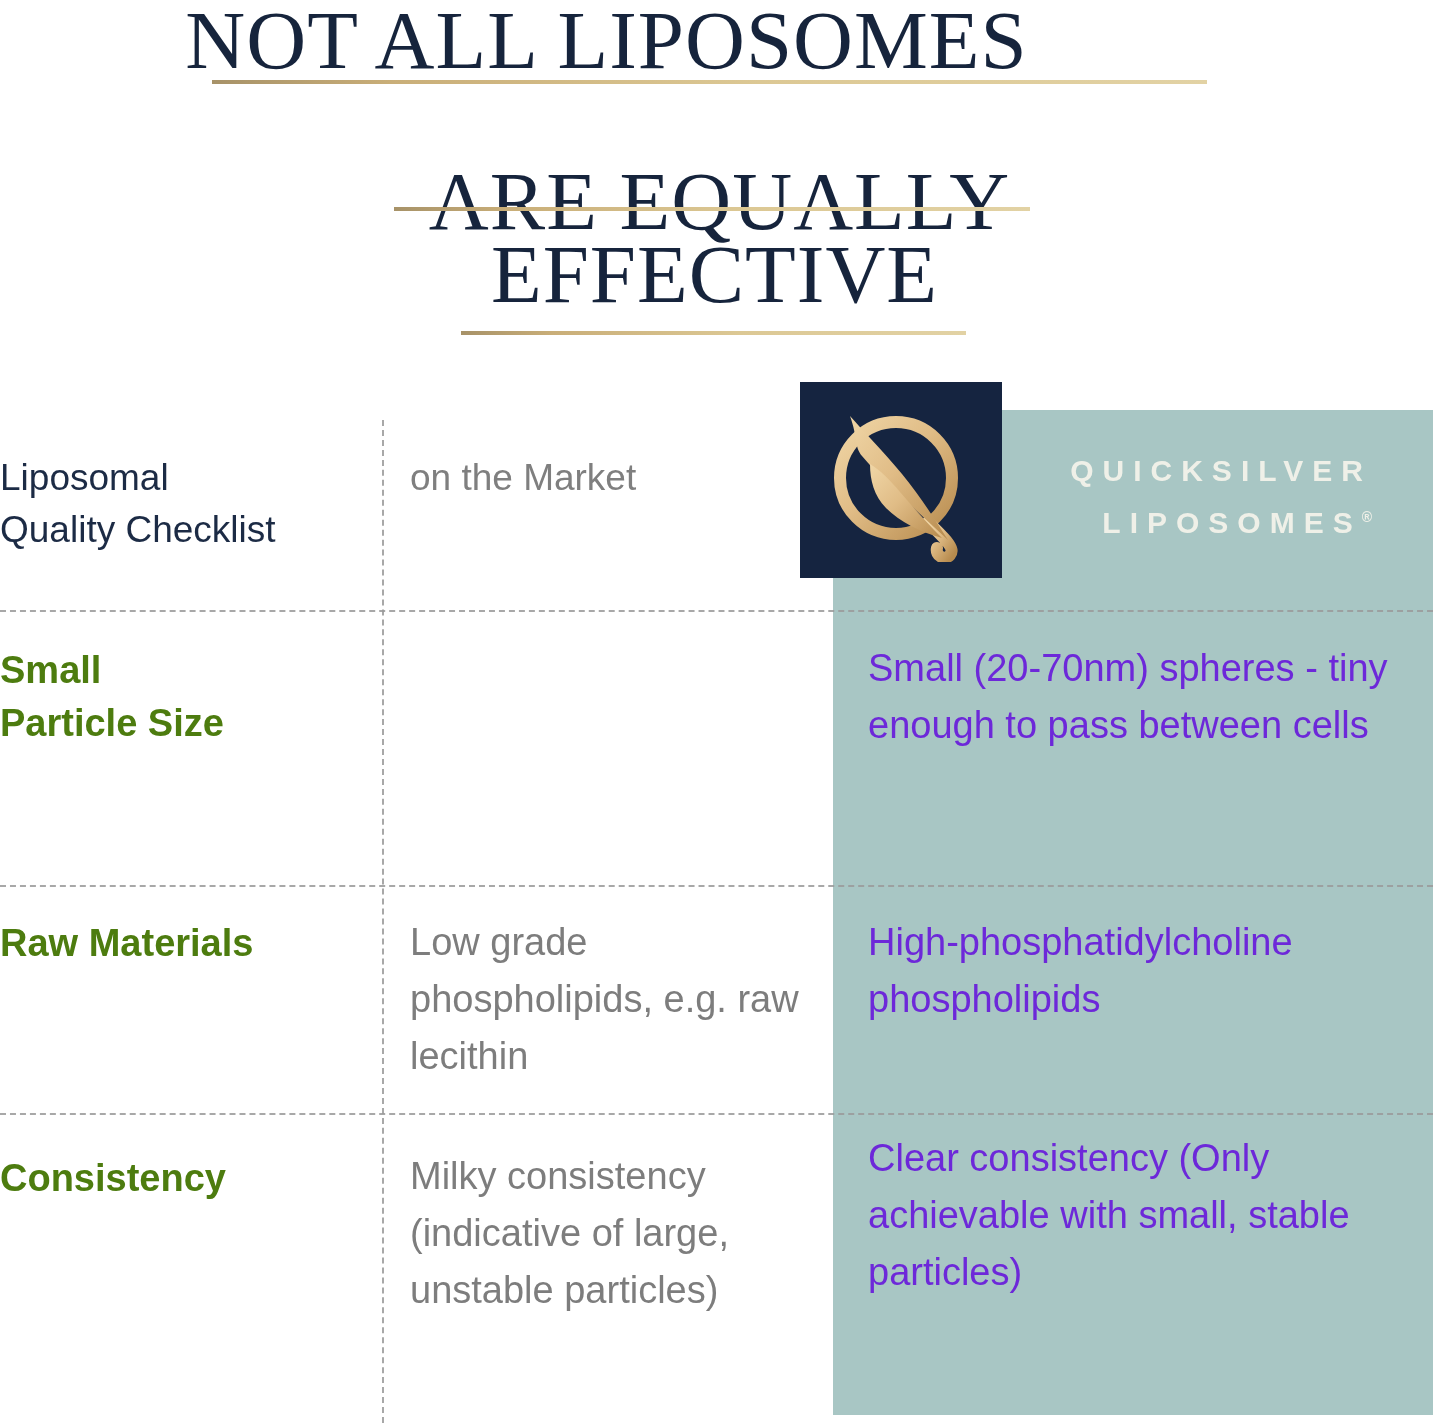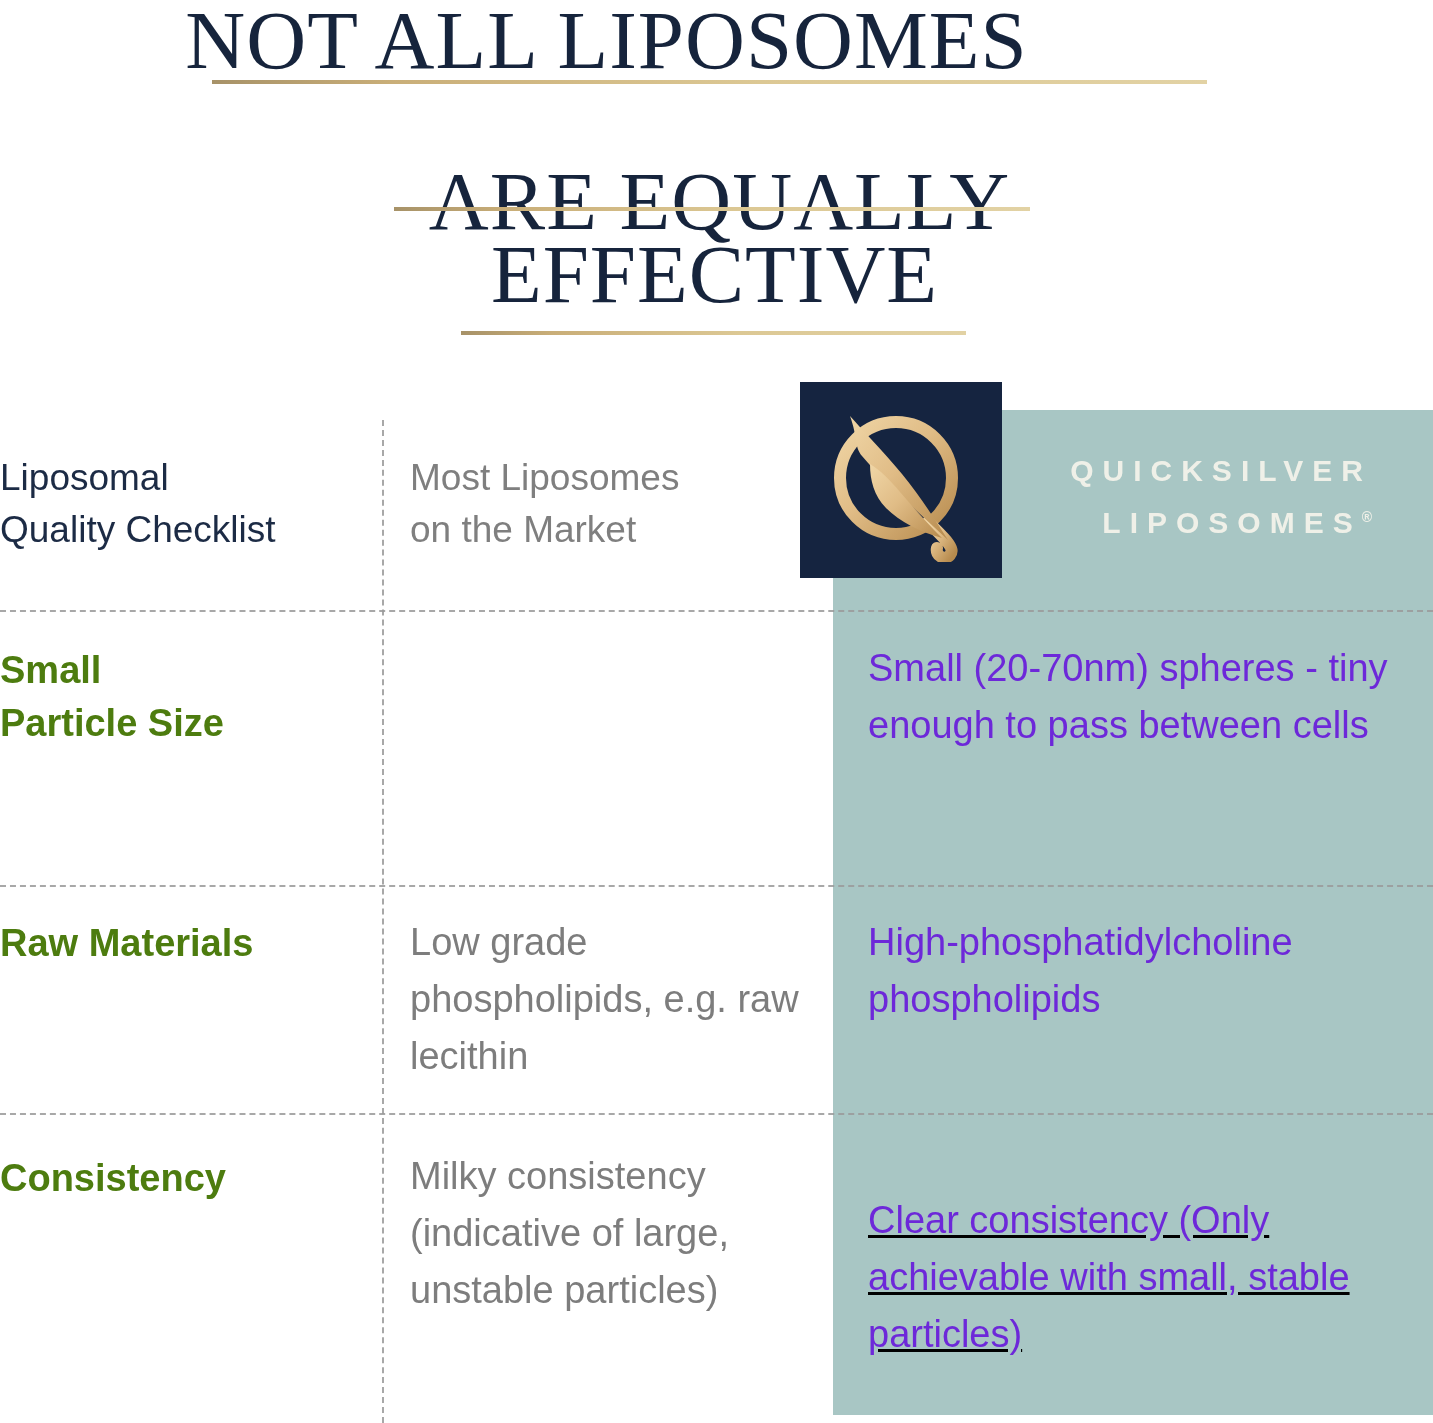--- a/index.html
+++ b/index.html
@@ -152,21 +152,20 @@
     <div class="brand-wrap">
       <div class="brand-line">QUICKSILVER</div>
       <div class="brand-line"><span>LIPOSOMES</span><span class="reg">®</span></div>
     </div>
 
     <div class="cell c1" style="top:70px;">
       <div class="hdr1">Liposomal</div>
       <div class="hdr1">Quality Checklist</div>
     </div>
     <div class="cell c2" style="top:70px;">
-      <div class="hdr2">Most Liposomes</div>
       <div class="hdr2">on the Market</div>
     </div>
 
     <div class="cell c1" style="top:262px;">
       <div class="lbl">Small</div>
       <div class="lbl">Particle Size</div>
     </div>
     <div class="cell c3" style="top:258px;">
       <div class="txt-navy">Small (20-70nm) spheres - tiny enough to pass between cells</div>
     </div>
@@ -180,18 +179,18 @@
     <div class="cell c3" style="top:532px;">
       <div class="txt-navy">High-phosphatidylcholine phospholipids</div>
     </div>
 
     <div class="cell c1" style="top:770px;">
       <div class="lbl">Consistency</div>
     </div>
     <div class="cell c2" style="top:766px;width:420px;">
       <div class="txt-gray">Milky consistency (indicative of large, unstable particles)</div>
     </div>
-    <div class="cell c3" style="top:810px;text-decoration:underline;">
+    <div class="cell c3" style="top:748px;">
       <div class="txt-navy">Clear consistency (Only achievable with small, stable particles)</div>
     </div>
 
   </div>
 </div>
 
 </body></html>

